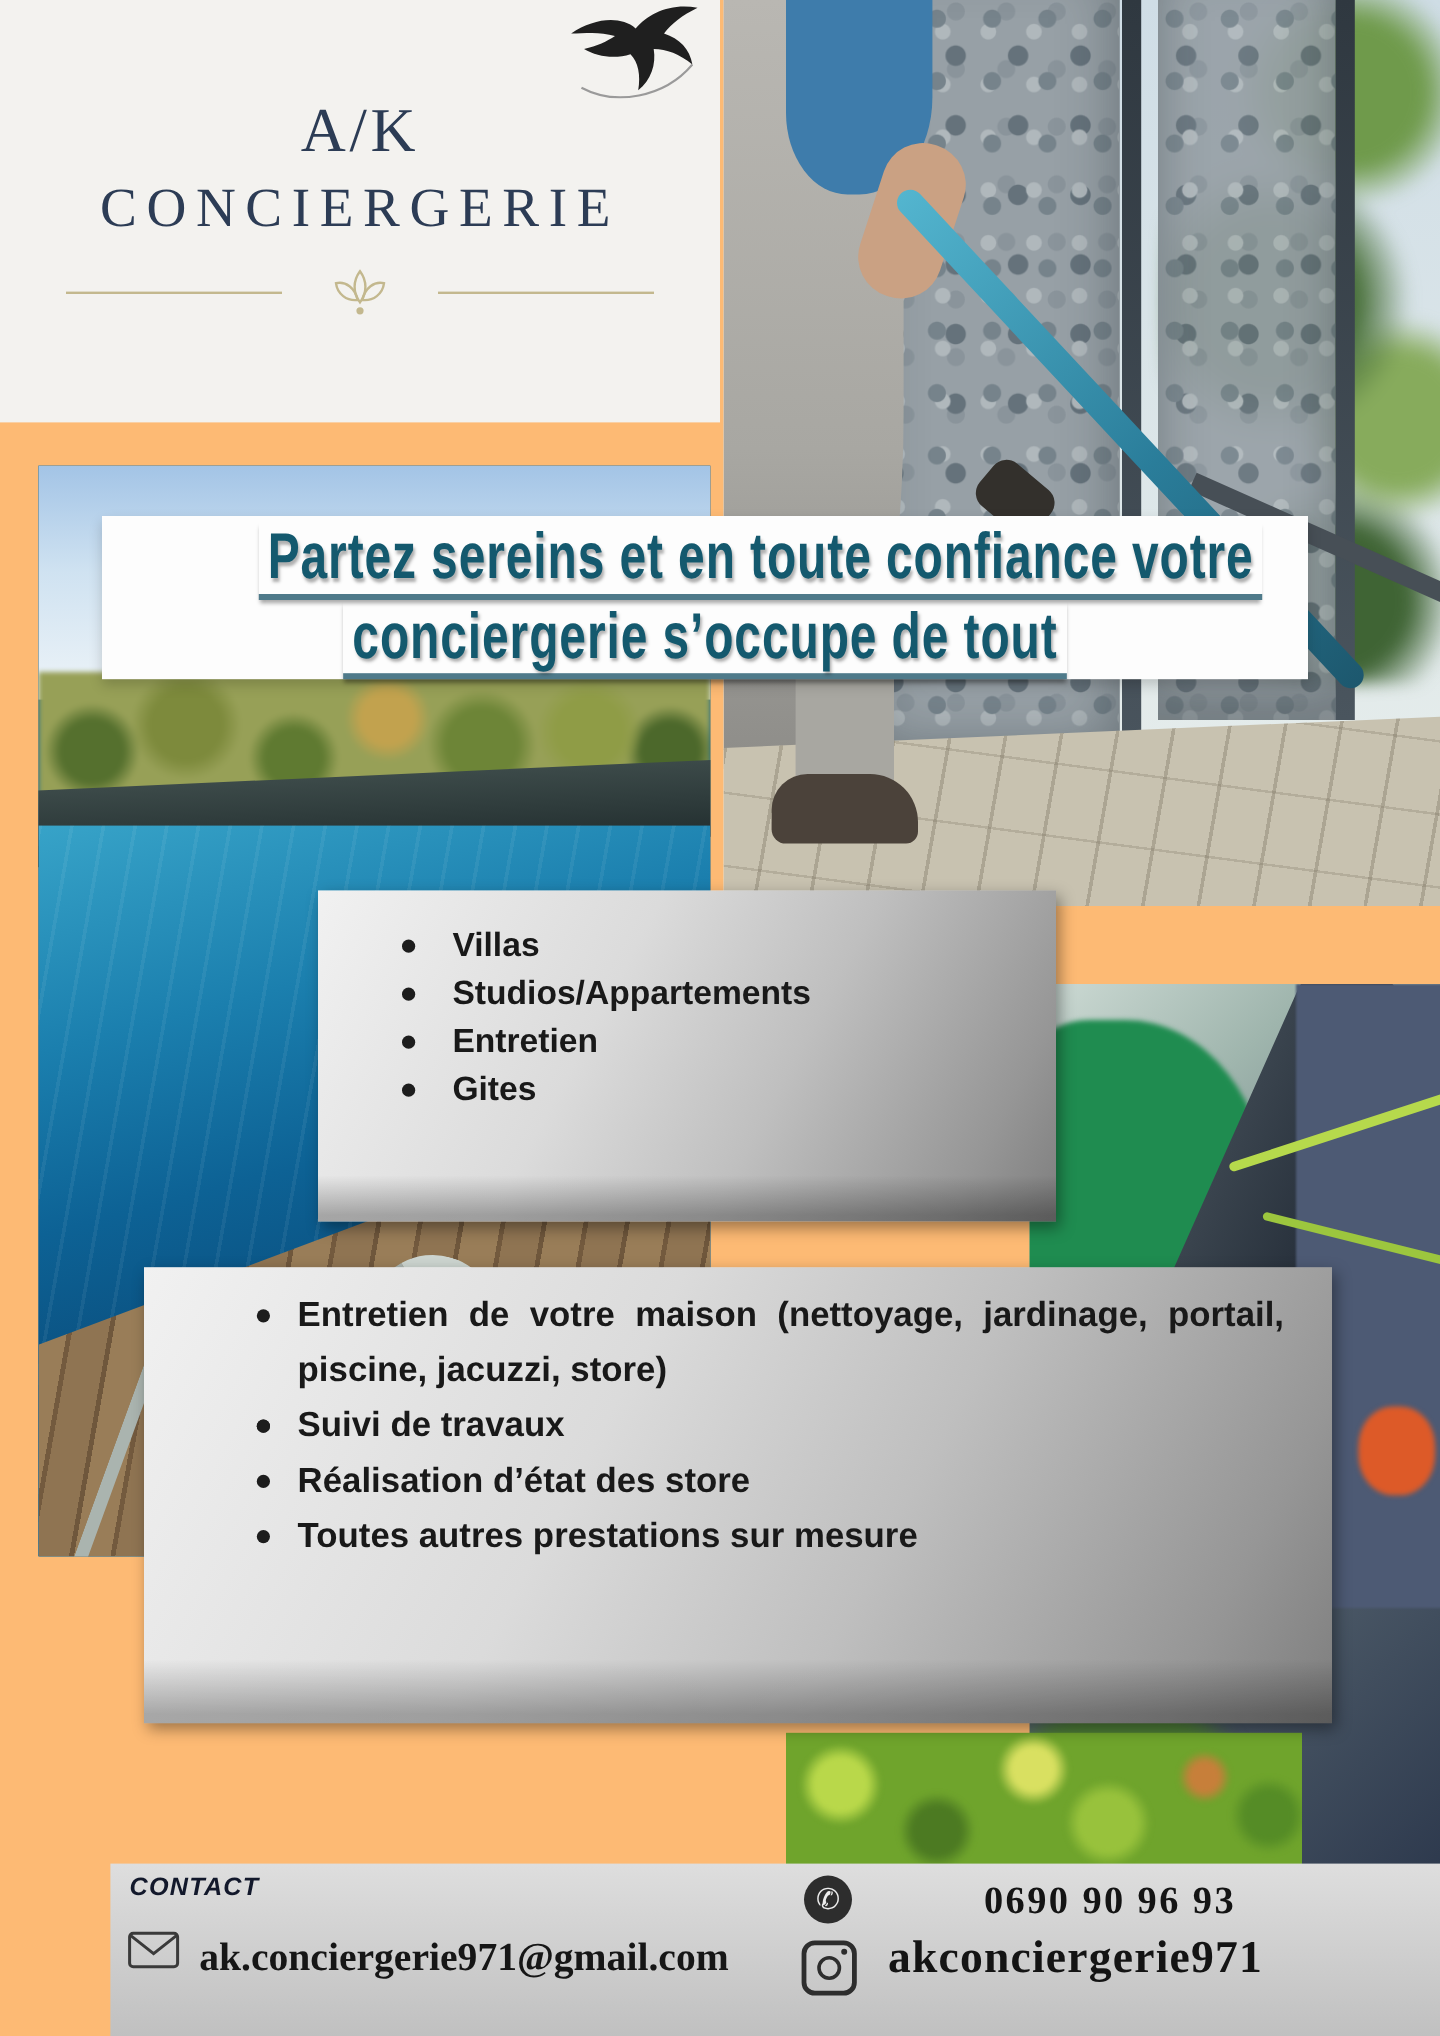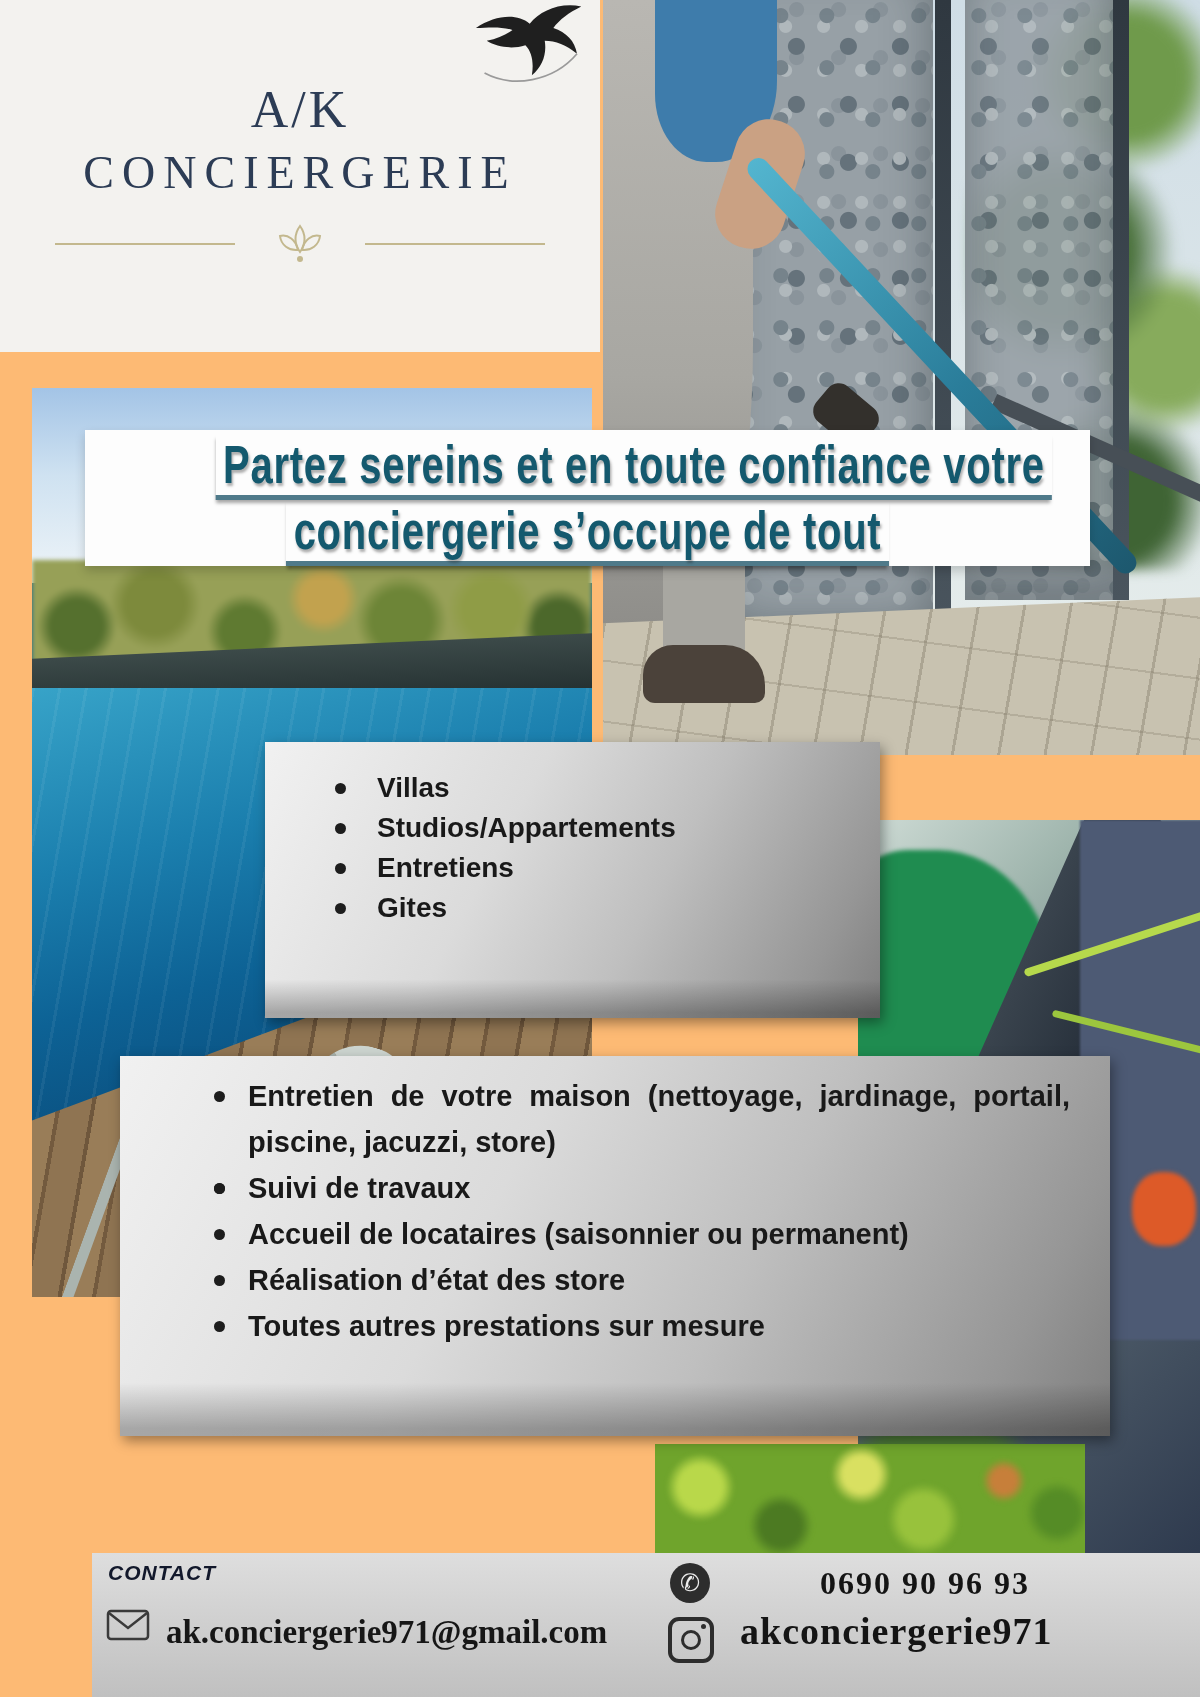--- a/index.html
+++ b/index.html
@@ -227,21 +227,21 @@
           <span>Villas</span>
         </li>
 
         <li>
           <span class="dot"></span>
           <span>Studios/Appartements</span>
         </li>
 
         <li>
           <span class="dot"></span>
-          <span>Entretiens</span>
+          <span>Entretien</span>
         </li>
 
         <li>
           <span class="dot"></span>
           <span>Gites</span>
         </li>
       </ul>
   </div>
 
   <div class="abs panel panel-svc">
@@ -254,24 +254,20 @@
 
         <li>
           <span class="dot"></span>
         </li>
 
         <li>
           <span class="dot"></span>
           <span>Suivi de travaux</span>
         </li>
 
-        <li>
-          <span class="dot"></span>
-          <span>Accueil de locataires (saisonnier ou permanent)</span>
-        </li>
 
         <li>
           <span class="dot"></span>
           <span>Réalisation d’état des store</span>
         </li>
 
         <li>
           <span class="dot"></span>
           <span>Toutes autres prestations sur mesure</span>
         </li>

